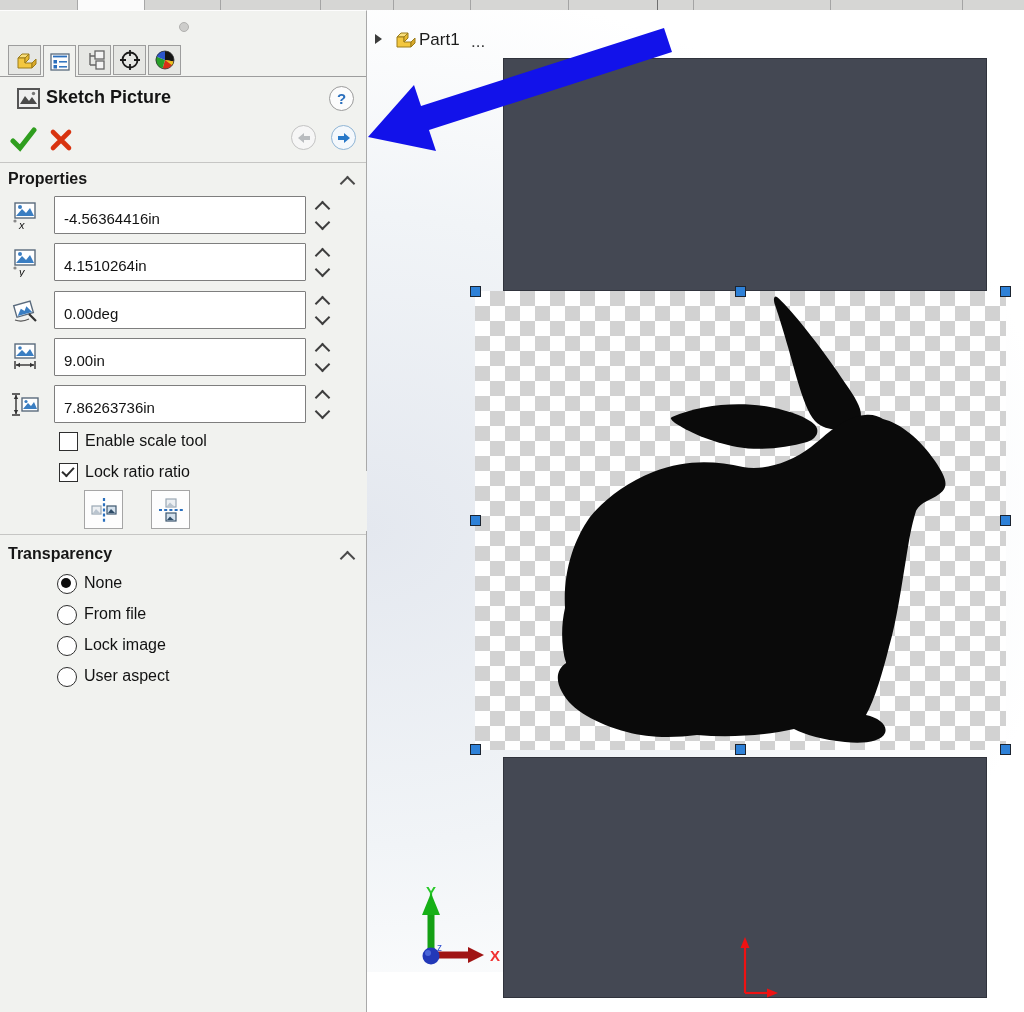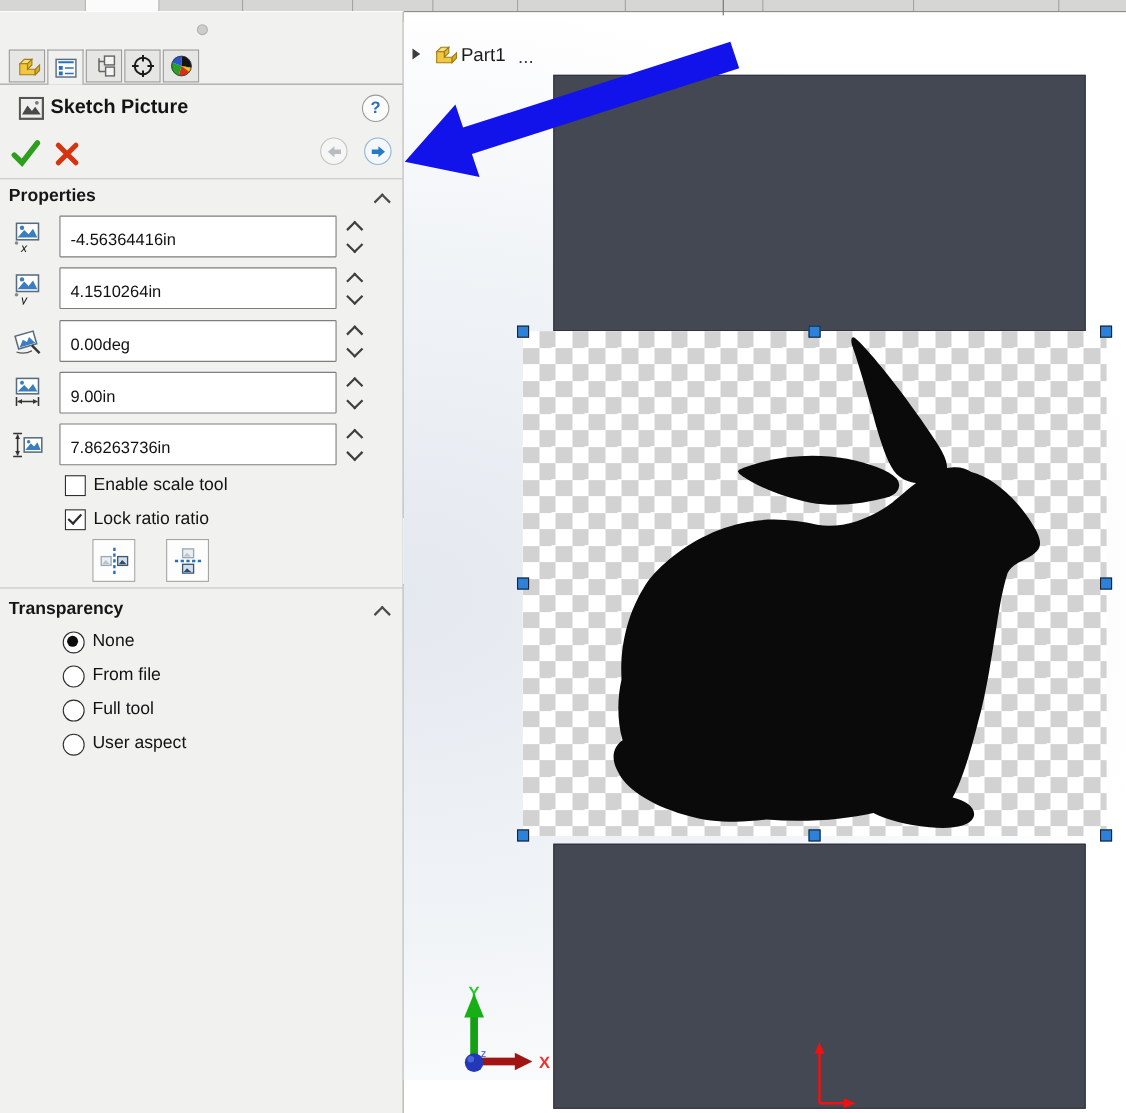--- a/index.html
+++ b/index.html
@@ -68,21 +68,21 @@
   .rb .dot{display:none;width:10px;height:10px;border-radius:50%;background:#0d0d0d;margin:3.3px 0 0 3.3px;}
   .rb.on .dot{display:block;}
   .rblabel{position:absolute;left:84px;top:0;font-size:16px;color:#121212;}
 
   
   .splitter{position:absolute;left:366px;top:470px;width:15px;height:62px;background:#f1f2ef;
             border:1px solid #a9a9a9;border-left:none;border-radius:0 4px 4px 0;box-sizing:border-box;}
   .splitter .grip-dot{left:3px;top:26px;}
 
   
-  .viewport{position:absolute;left:367px;top:20px;width:657px;height:962px;
+  .viewport{position:absolute;left:367px;top:10px;width:657px;height:962px;
             background:radial-gradient(900px 700px at 0px 520px,#e4e8ef 0%,#f1f4f7 45%,#ffffff 78%);}
   .tree-row{position:absolute;left:0;top:8px;height:36px;}
   .tree-arrow{position:absolute;left:8px;top:16px;width:0;height:0;
               border-left:7px solid #3c3c3c;border-top:5px solid transparent;border-bottom:5px solid transparent;}
   .tree-icon{position:absolute;left:25px;top:8px;}
   .tree-label{position:absolute;left:52px;top:12px;font-size:17px;color:#1c1c1c;}
   .tree-ellipsis{position:absolute;left:104px;top:14px;font-size:17px;color:#3a3a3a;}
 
   .surface{position:absolute;left:136px;width:484px;background:#444853;border:1px solid #30333c;box-sizing:border-box;}
   .surface.top{top:48px;height:233px;}
@@ -332,21 +332,21 @@
           <i class="dot"></i>
         </span>
       <span class="rblabel">None</span>
     </div>
     <div class="rbrow" style="top:594px">
       <span class="rb"></span>
       <span class="rblabel">From file</span>
     </div>
     <div class="rbrow" style="top:625px">
       <span class="rb"></span>
-      <span class="rblabel">Full tool</span>
+      <span class="rblabel">Lock image</span>
     </div>
     <div class="rbrow" style="top:656px">
       <span class="rb"></span>
       <span class="rblabel">User aspect</span>
     </div>
   </div>
 
   <div class="splitter">
     <div class="grip-dot"></div>
   </div>

